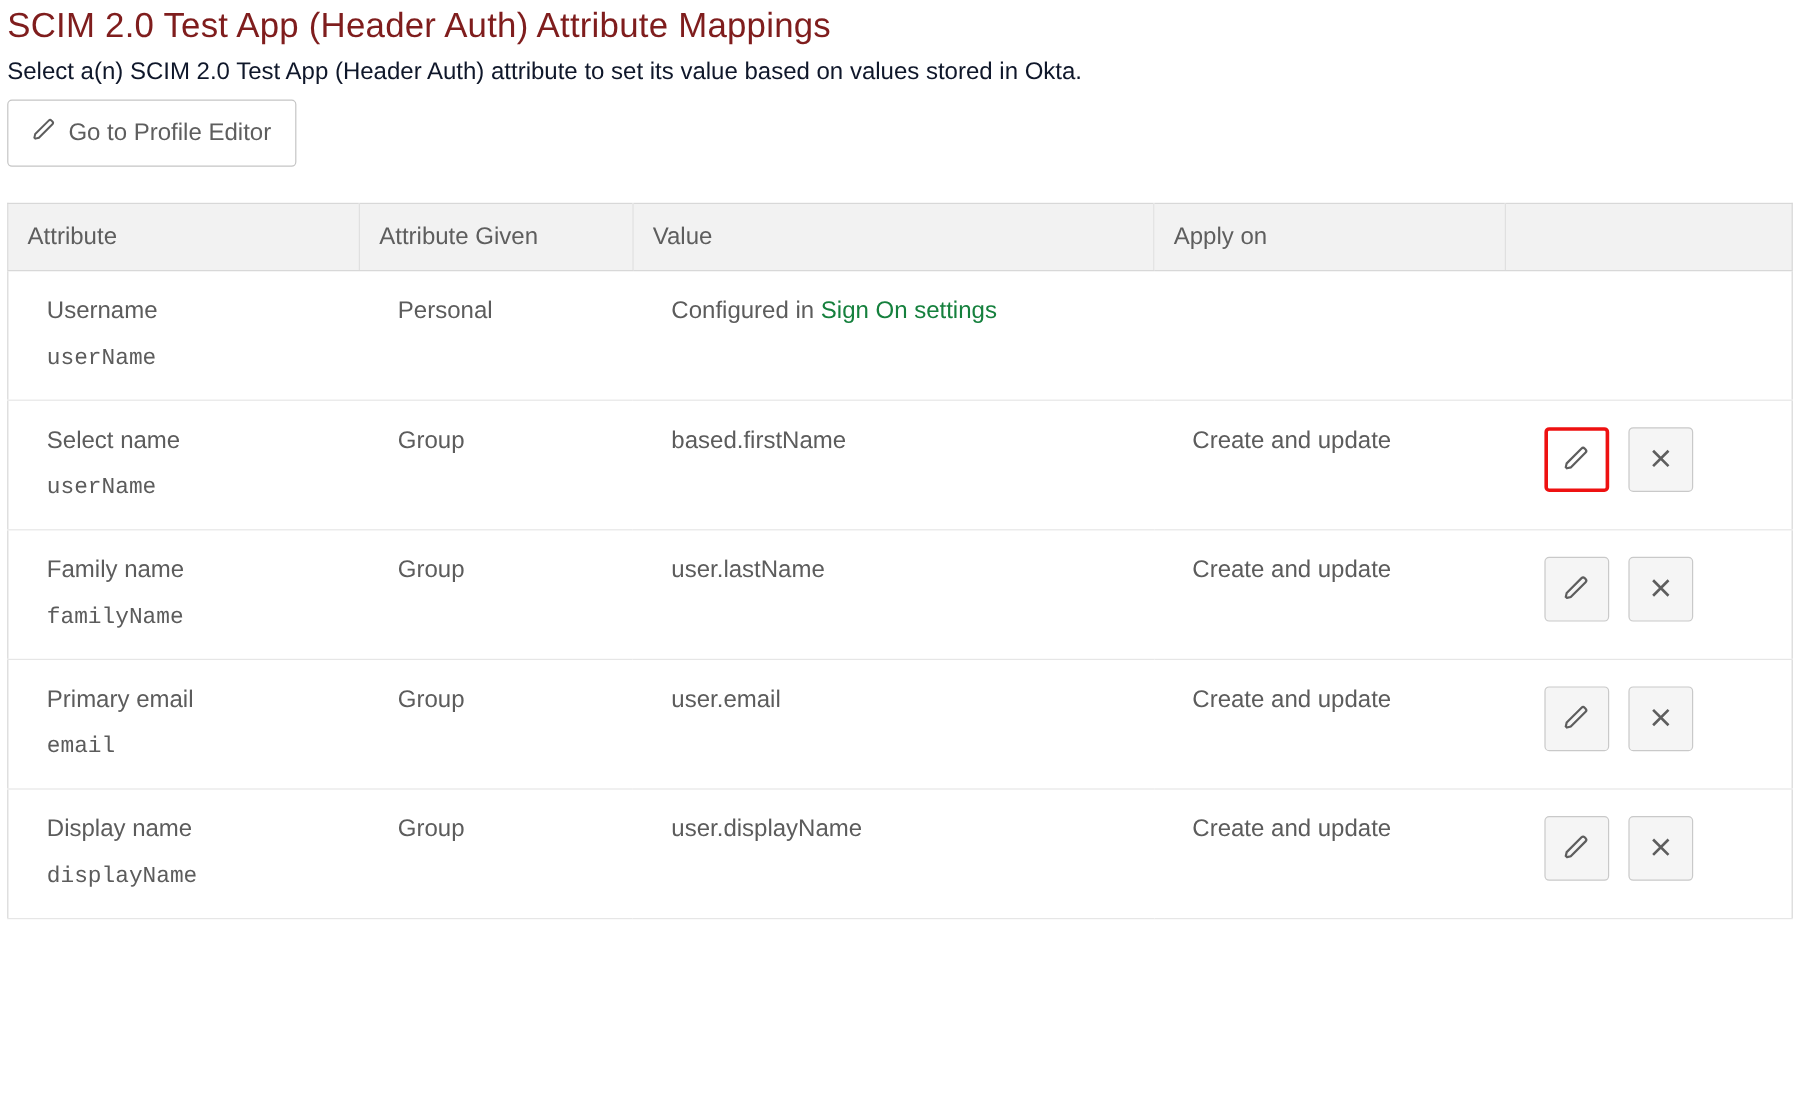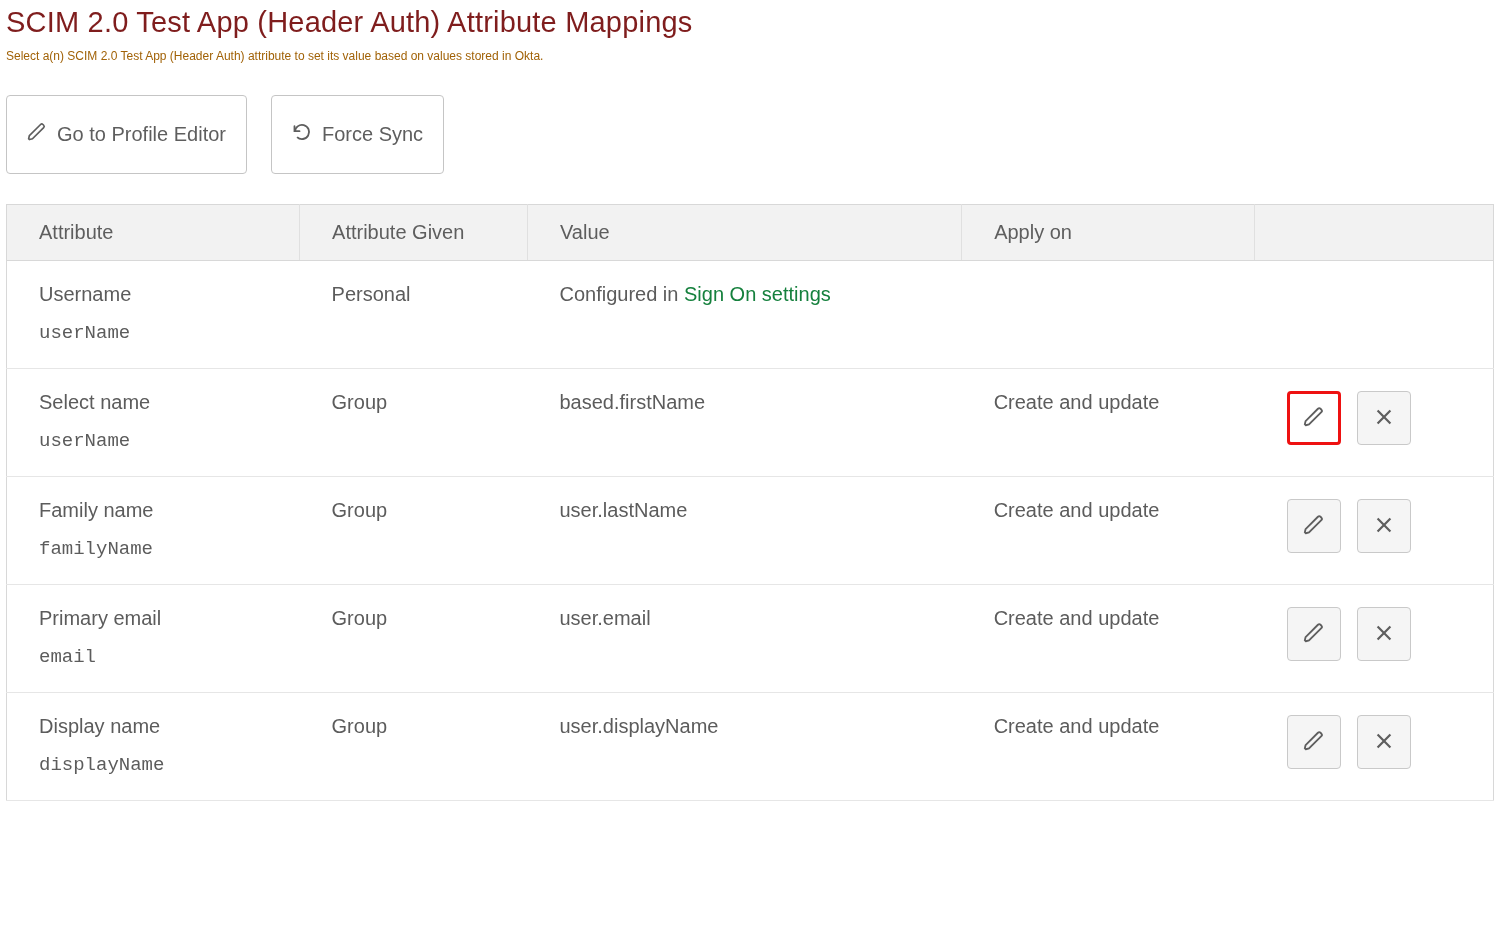--- a/index.html
+++ b/index.html
@@ -12,58 +12,58 @@
     width: 1500px;
   }
   .page-title {
     font-size: 29px;
     font-weight: 400;
     color: #7f1d1d;
     margin-bottom: 10px;
     letter-spacing: 0.2px;
   }
   .page-subtitle {
-    font-size: 12px;
-    color: #a16207;
-    margin-bottom: 32px;
+    font-size: 20px;
+    color: #0f172a;
+    margin-bottom: 11px;
   }
   .toolbar {
     display: flex;
     gap: 24px;
     margin-bottom: 30px;
   }
   .btn {
     display: inline-flex;
     align-items: center;
     gap: 10px;
     background: #fff;
     border: 1px solid #c5c5c5;
     border-radius: 4px;
-    padding: 26px 20px;
+    padding: 14px 20px;
     font-size: 20px;
     color: #5e5e5e;
     cursor: pointer;
   }
   .btn svg { width: 20px; height: 20px; }
   .table {
     width: 100%;
     border: 1px solid #d8d8d8;
     border-collapse: collapse;
   }
   .table th, .table td {
     border-bottom: 1px solid #e6e6e6;
     text-align: left;
     vertical-align: top;
   }
   .table thead th {
     background: #f2f2f2;
     color: #5e5e5e;
     font-weight: 400;
     font-size: 20px;
-    padding: 16px 32px;
+    padding: 16px 16px;
     border-bottom: 1px solid #d8d8d8;
   }
   .table thead th + th { border-left: 1px solid #e0e0e0; }
   .col-attr { width: 270px; }
   .col-type { width: 210px; }
   .col-value { width: 400px; }
   .col-apply { width: 270px; }
   .col-actions { width: 220px; }
   .table td {
     padding: 22px 16px 24px 32px;
@@ -110,29 +110,20 @@
 <p class="page-subtitle">Select a(n) SCIM 2.0 Test App (Header Auth) attribute to set its value based on values stored in Okta.</p>
 
 <div class="toolbar">
   <button class="btn">
     <span>
       <svg viewBox="0 0 24 24" fill="none" stroke="#5e5e5e" stroke-width="2">
           <path d="M3 21l3.5-.8L20 6.7a2 2 0 0 0 0-2.8l-.9-.9a2 2 0 0 0-2.8 0L2.8 16.5 2 20z"></path>
         </svg>
     </span>
     <span>Go to Profile Editor</span>
-  </button>
-  <button class="btn">
-    <span>
-      <svg viewBox="0 0 24 24" fill="none" stroke="#5e5e5e" stroke-width="2.2">
-          <path d="M3.5 12a8.5 8.5 0 1 1 2.6 6.1"></path>
-          <path d="M3 5v6h6" stroke-linecap="round"></path>
-        </svg>
-    </span>
-    <span>Force Sync</span>
   </button>
 </div>
 
 <table class="table">
   <thead>
     <tr>
       <th class="col-attr">Attribute</th>
       <th class="col-type">Attribute Given</th>
       <th class="col-value">Value</th>
       <th class="col-apply">Apply on</th>

